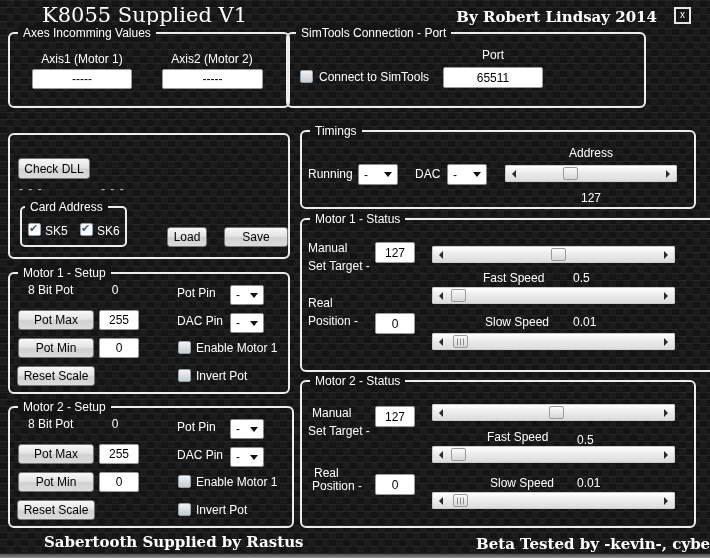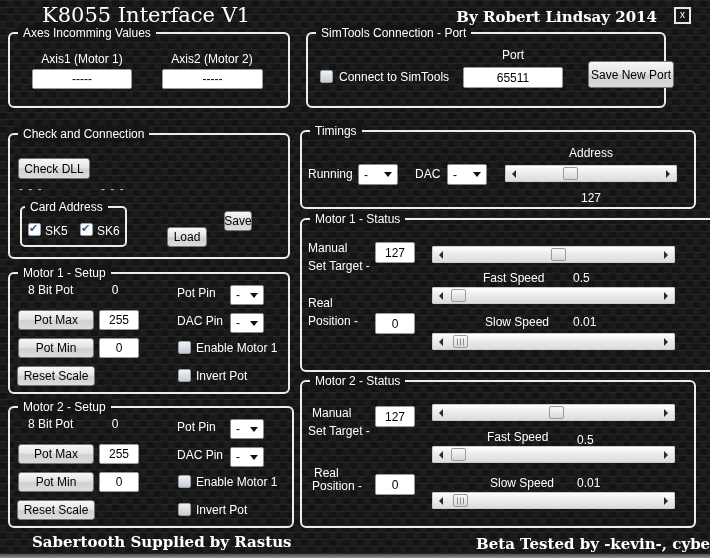--- a/index.html
+++ b/index.html
@@ -47,55 +47,53 @@
     background:linear-gradient(#fbfbfb,#d6d6d6);border:1px solid #9a9a9a;border-radius:2px;}
   .sbt.grip::after{content:"";position:absolute;left:50%;top:50%;width:8px;height:7px;transform:translate(-50%,-50%);
     background:repeating-linear-gradient(90deg,#8d8d8d 0 1px,transparent 1px 3px);}
   .bottombar{position:absolute;left:0;top:554px;width:710px;height:4px;background:linear-gradient(#4d4d4d,#8a8a8a);}
 </style>
 </head>
 <body>
 
 <div id="app">
 
-  <div class="title" style="left:42px;top:3px">K8055 Interface V1</div>
+  <div class="title" style="left:42px;top:3px">K8055 Supplied V1</div>
   <div class="byline" style="right:53px;top:8px">By Robert Lindsay 2014</div>
   <div class="closebtn" style="left:674px;top:7px">x</div>
 
   <div class="gb" style="left:8px;top:32px;width:282px;height:76px">
     <span class="gbt">Axes Incomming Values</span>
     <div class="lbl ctr" style="left:22px;top:19px;width:100px">Axis1 (Motor 1)</div>
     <input class="fld" style="left: 22px; top: 35px; width: 100px; height: 20px;" value="-----">
     <div class="lbl ctr" style="left:152px;top:19px;width:100px">Axis2 (Motor 2)</div>
     <input class="fld" style="left: 152px; top: 35px; width: 101px; height: 20px;" value="-----">
   </div>
 
-  <div class="gb" style="left:306px;top:32px;width:360px;height:76px">
+  <div class="gb" style="left:286px;top:32px;width:360px;height:76px">
     <span class="gbt">SimTools Connection - Port</span>
     <span class="cb" style="left:12px;top:36px"></span>
     <div class="lbl" style="left:31px;top:37px">Connect to SimTools</div>
     <div class="lbl ctr" style="left:155px;top:15px;width:100px">Port</div>
     <input class="fld" style="left: 155px; top: 33px; width: 100px; height: 21px;" value="65511">
-    <div class="btn" style="left:280px;top:27px;width:86px;height:27px">Save New Port</div>
   </div>
 
   <div class="gb" style="left:8px;top:133px;width:282px;height:126px">
-    <span class="gbt">Check and Connection</span>
     <div class="btn" style="left:8px;top:23px;width:72px;height:21px">Check DLL</div>
     <div class="dash" style="left:9px;top:47px">- - -</div>
     <div class="dash" style="left:91px;top:47px">- - -</div>
     <div class="gb2" style="left:10px;top:71px;width:107px;height:41px">
       <span class="gbt" style="left:3px">Card Address</span>
       <span class="cb checked" style="left:6px;top:15px"></span>
       <div class="lbl" style="left:23px;top:17px">SK5</div>
       <span class="cb checked" style="left:58px;top:15px"></span>
       <div class="lbl" style="left:75px;top:17px">SK6</div>
     </div>
     <div class="btn" style="left:157px;top:92px;width:40px;height:20px">Load</div>
-    <div class="btn" style="left:214px;top:76px;width:28px;height:20px">Save</div>
+    <div class="btn" style="left:214px;top:92px;width:64px;height:20px">Save</div>
   </div>
 
   <div class="gb" style="left:300px;top:130px;width:396px;height:79px">
     <span class="gbt">Timings</span>
     <div class="lbl" style="left:6px;top:36px">Running</div>
     <div class="combo" style="left:56px;top:32px;width:40px;height:21px">
       <span>-</span>
       <span class="arr"></span>
     </div>
     <div class="lbl" style="left:113px;top:36px">DAC</div>
@@ -213,17 +211,17 @@
     <input class="fld" style="left: 73px; top: 92px; width: 40px; height: 21px;" value="0">
     <div class="lbl" style="left:188px;top:95px">Slow Speed</div>
     <div class="lbl" style="left:275px;top:95px">0.01</div>
     <div class="sb" style="left:130px;top:110px;width:243px;height:17px">
       <span class="sba sbl"></span>
       <span class="sba sbr"></span>
       <span class="sbt grip" style="left:20px"></span>
     </div>
   </div>
 
-  <div class="footer" style="left:32px;top:533px">Sabertooth Supplied by Rastus</div>
+  <div class="footer" style="left:44px;top:533px">Sabertooth Supplied by Rastus</div>
   <div class="footer" style="left:476px;top:535px">Beta Tested by  -kevin-, cyberzu</div>
   <div class="bottombar"></div>
 
 </div>
 
 </body></html>

